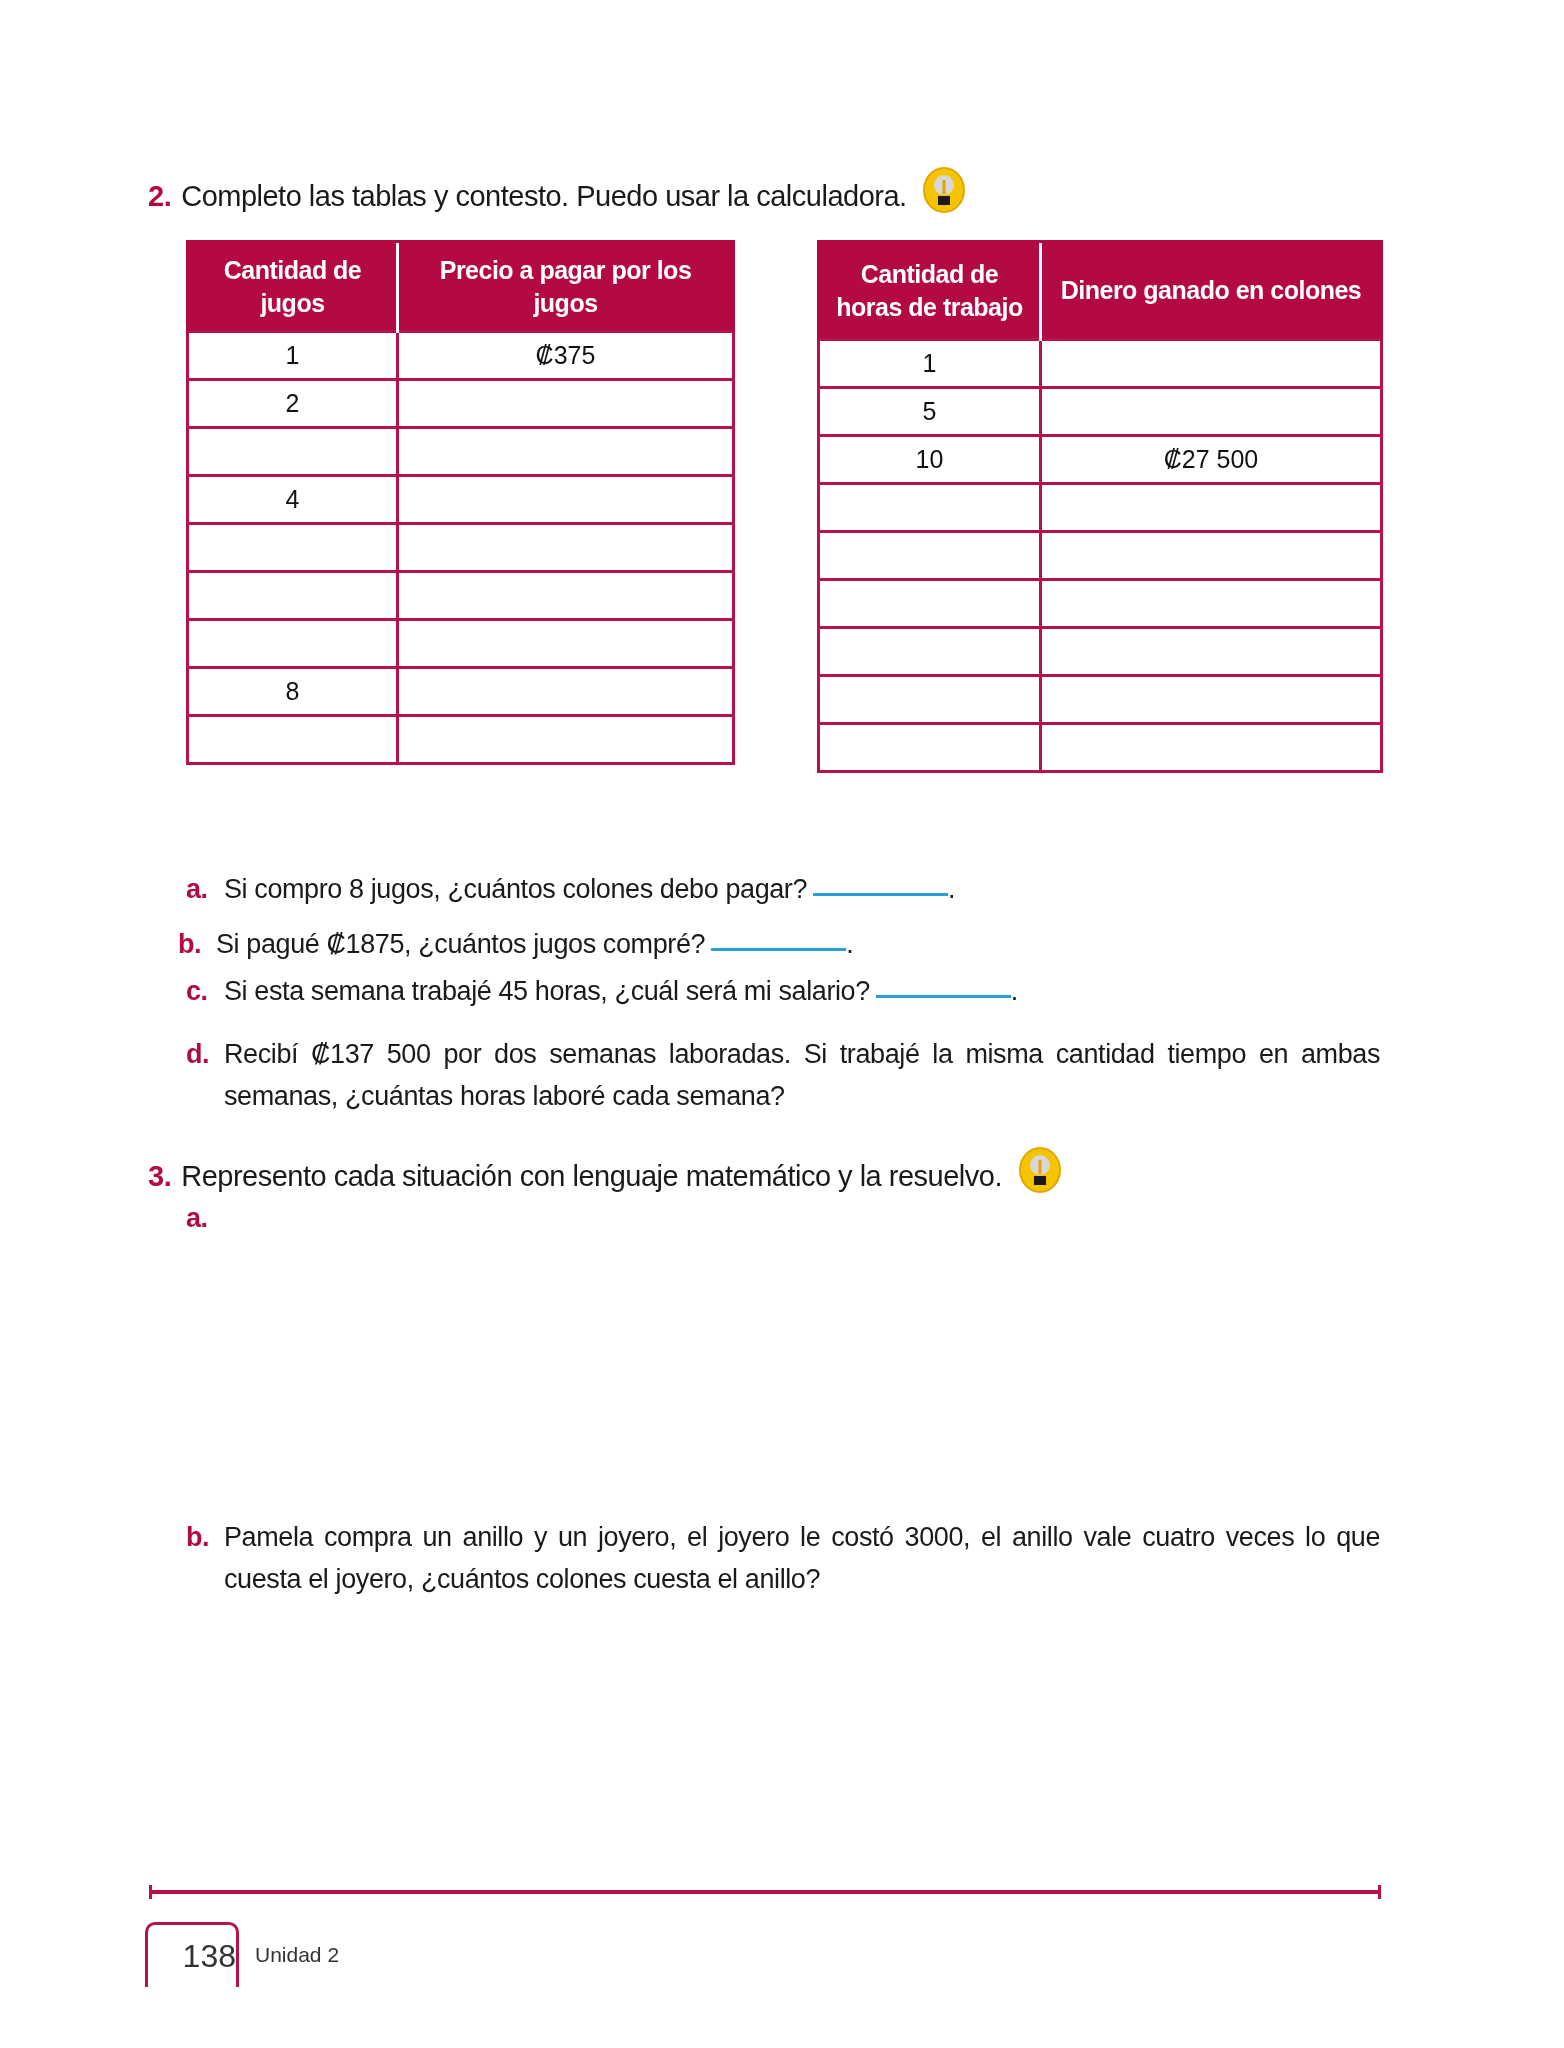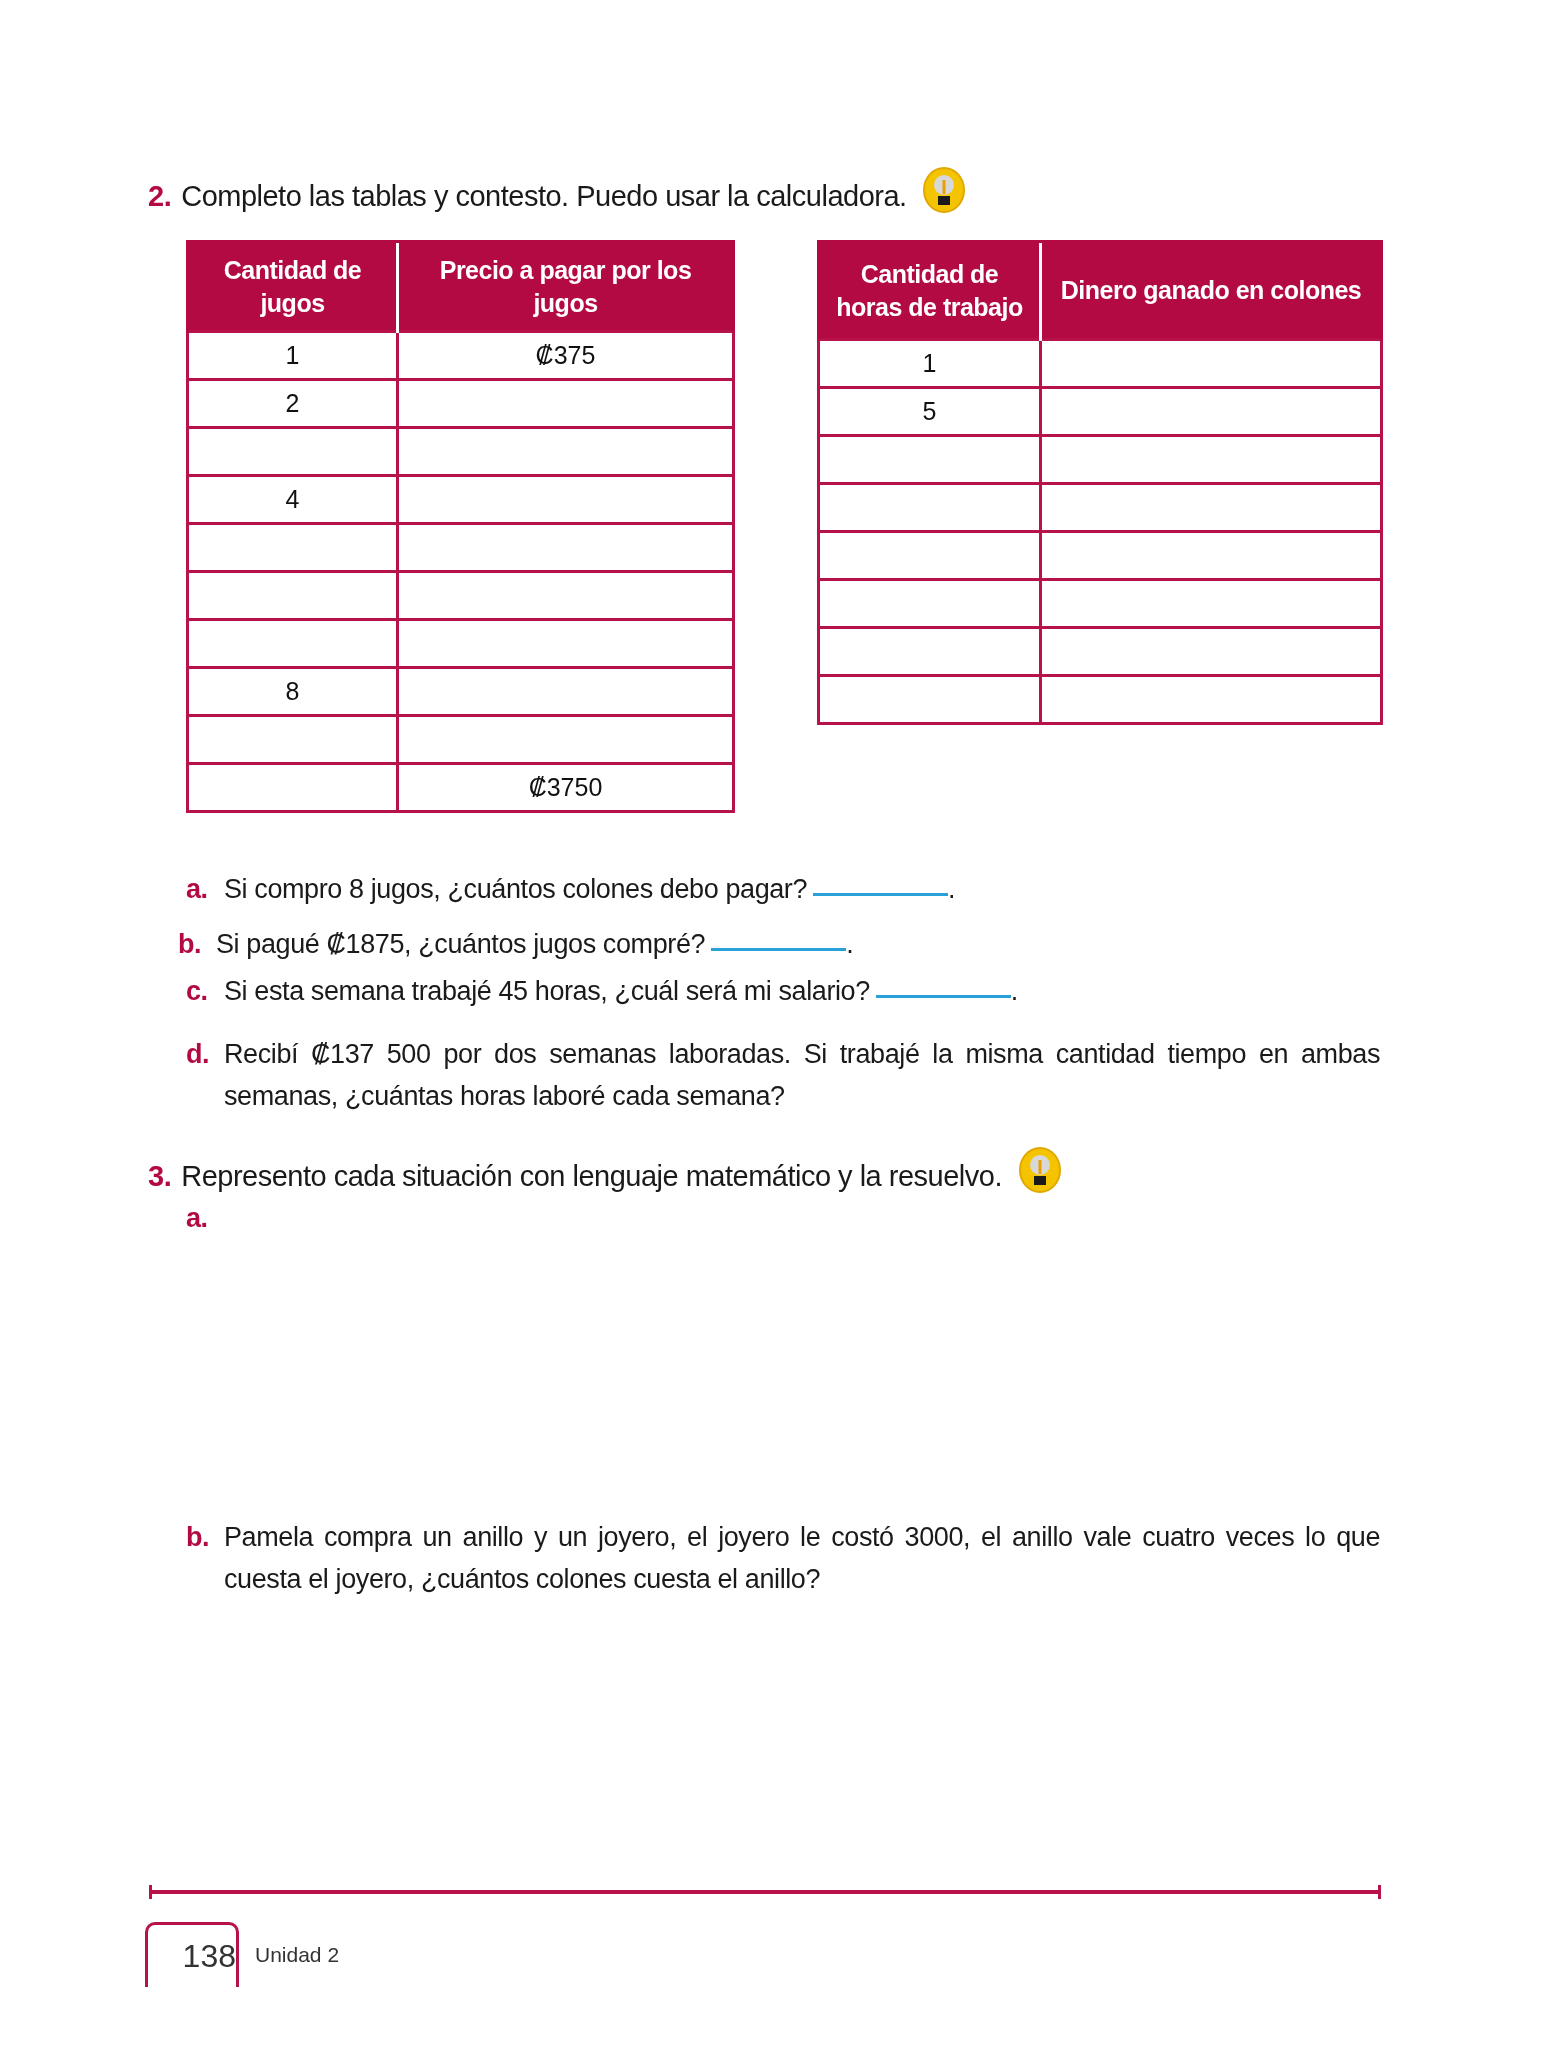--- a/index.html
+++ b/index.html
@@ -108,24 +108,20 @@
         <td></td>
       </tr>
     <tr style="height:48px;">
         <td>8</td>
         <td></td>
       </tr>
     <tr style="height:48px;">
         <td></td>
         <td></td>
       </tr>
-    <tr style="height:48px;">
-        <td></td>
-        <td>₡3750</td>
-      </tr>
   </tbody>
 </table>
 
 <table class="data" style="left:817px; top:240px; width:563px;padding-left:32px;">
   <colgroup>
       <col style="width:222px">
       <col style="width:341px">
     </colgroup>
   <thead>
     <tr style="height:98px;">
@@ -136,20 +132,24 @@
   <tbody>
     <tr style="height:48px;">
         <td>1</td>
         <td></td>
       </tr>
     <tr style="height:48px;">
         <td>5</td>
         <td></td>
       </tr>
     <tr style="height:48px;">
+        <td>10</td>
+        <td>₡27 500</td>
+      </tr>
+    <tr style="height:48px;">
         <td></td>
         <td></td>
       </tr>
     <tr style="height:48px;">
         <td></td>
         <td></td>
       </tr>
     <tr style="height:48px;">
         <td></td>
         <td></td>

